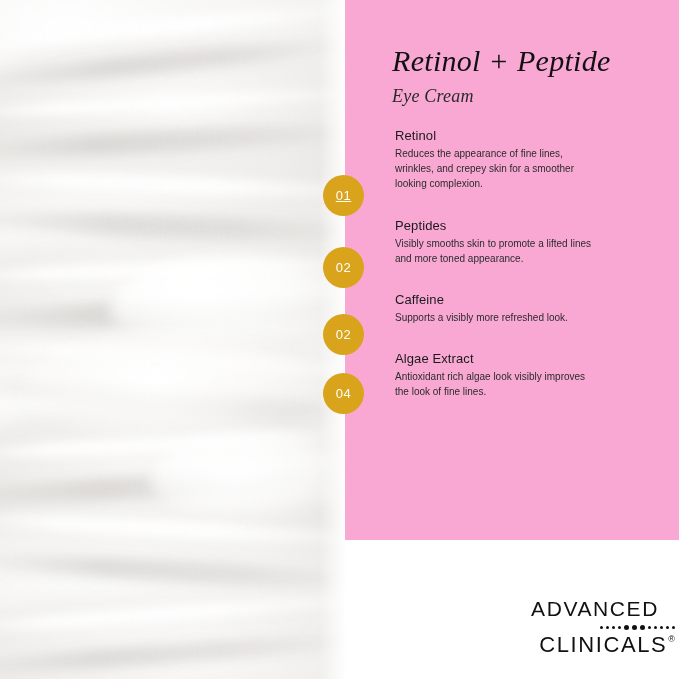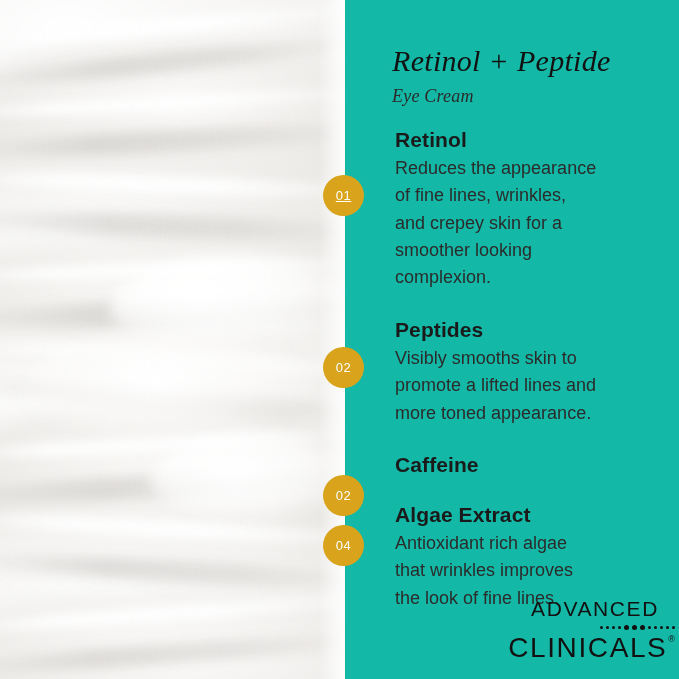--- a/index.html
+++ b/index.html
@@ -106,22 +106,22 @@
     width: 26px; height: 679px;
     background: linear-gradient(90deg, rgba(255,255,255,0) 0%, rgba(255,255,255,0.55) 55%, rgba(255,255,255,0.95) 100%);
   }
 
   
   .content {
     position: absolute;
     left: 345px;
     top: 0;
     width: 334px;
-    height: 679px;
-    background: #14b8a6;
+    height: 540px;
+    background: #f9a8d4;
   }
 
   .title {
     position: absolute;
     left: 47px;
     top: 44px;
     font-family: "Liberation Serif", serif;
     font-size: 30px;
     font-style: italic;
     color: #111111;
@@ -158,28 +158,28 @@
     border-radius: 50%;
     background: #d9a41c;
     color: #ffffff;
     font-size: 13px;
     letter-spacing: 0.5px;
     display: flex;
     align-items: center;
     justify-content: center;
   }
   .item-name {
-    font-size: 21px;
+    font-size: 13px;
     color: #1a1a1a;
     margin: 0 5px 3px 0;
-    font-weight: 700;
+    font-weight: 400;
     letter-spacing: 0.1px;
   }
   .item-desc {
-    font-size: 18px;
+    font-size: 10px;
     line-height: 1.52;
     color: #2b2b2b;
     margin: 0;
     max-width: 205px;
   }
 
   
   .item-1 .badge { top: 47px; text-decoration: underline; }
   .item-2 .badge { top: 29px; }
   .item-3 .badge { top: 22px; }
@@ -214,21 +214,21 @@
   .logo-dots .dot {
     width: 3px; height: 3px; border-radius: 50%; background: #111;
   }
   .logo-dots .dot.big { width: 5px; height: 5px; }
   .logo-line2-wrap {
     display: flex;
     align-items: flex-start;
     justify-content: flex-end;
   }
   .logo-line2 {
-    font-size: 28px;
+    font-size: 22px;
     letter-spacing: 1.6px;
     color: #111111;
     line-height: 1.05;
   }
   .logo-reg {
     font-size: 9px;
     color: #111;
     margin-left: 1px;
     margin-top: 1px;
   }
@@ -288,26 +288,27 @@
 
       <div class="item item-2">
         <div class="badge">02</div>
         <p class="item-name">Peptides</p>
         <p class="item-desc">Visibly smooths skin to promote a lifted lines and more toned appearance.</p>
       </div>
 
       <div class="item item-3">
         <div class="badge">02</div>
         <p class="item-name">Caffeine</p>
+        <p class="item-desc">Supports a visibly more refreshed look.</p>
       </div>
 
       <div class="item item-4">
         <div class="badge">04</div>
         <p class="item-name">Algae Extract</p>
-        <p class="item-desc">Antioxidant rich algae that wrinkles improves the look of fine lines.</p>
+        <p class="item-desc">Antioxidant rich algae look visibly improves the look of fine lines.</p>
       </div>
 
     </div>
 
     <div class="logo">
       <div class="logo-line1">ADVANCED</div>
       <div class="logo-dots">
         <span class="dot"></span>
         <span class="dot"></span>
         <span class="dot"></span>

